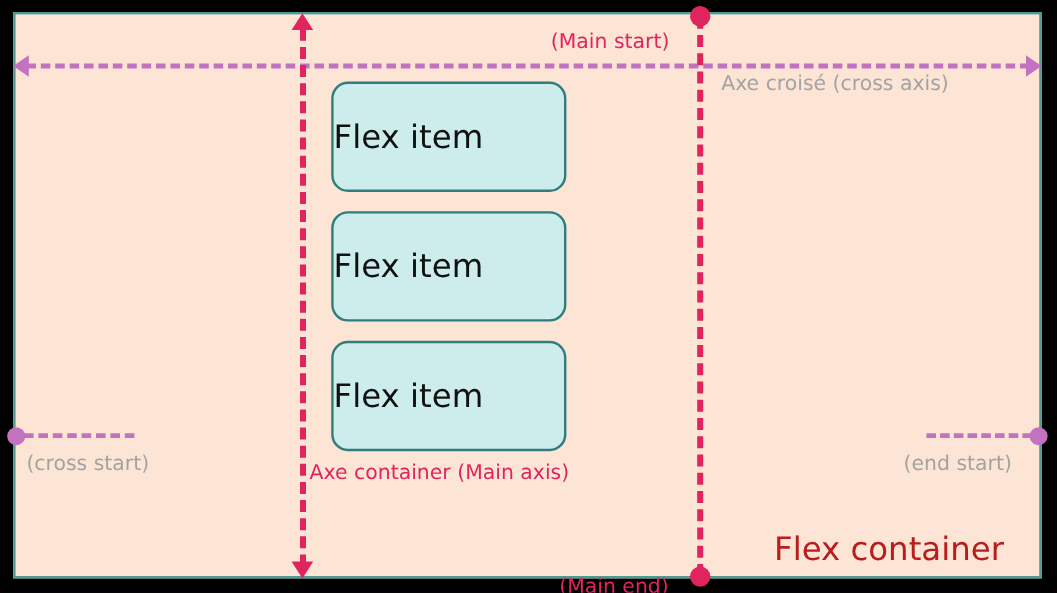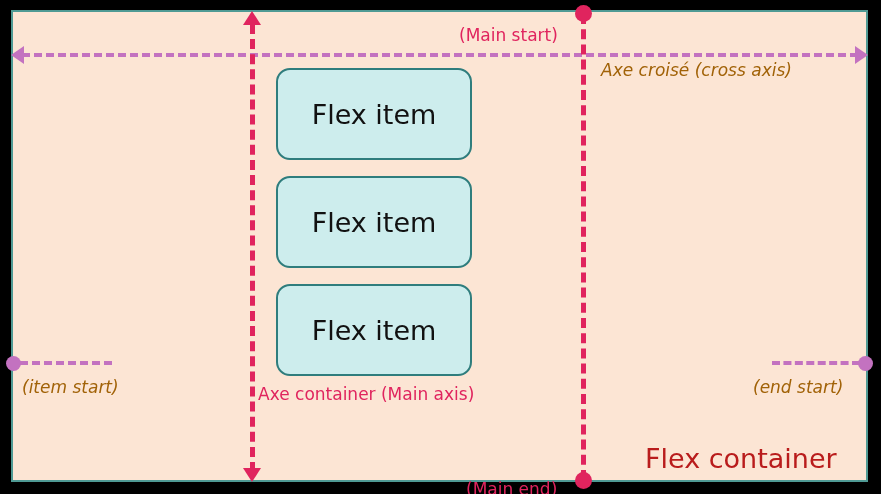--- a/index.html
+++ b/index.html
@@ -45,34 +45,33 @@
   }
   .flex-item {
     box-sizing: border-box;
     width: 196px;
     height: 92px;
     background: #cdeded;
     border: 2px solid #2f7d7d;
     border-radius: 14px;
     display: flex;
     align-items: center;
-    justify-content: center;
     color: #111111;
     font-size: 27px;
     letter-spacing: 0px;
   }
 
   
   .lbl {
     position: absolute;
     white-space: nowrap;
     line-height: 1;
   }
   .lbl-crimson { color: #e0245e; text-align: right; }
-  .lbl-purple  { color: #a16207; font-style: italic; }
+  .lbl-purple  { color: #a3a3a3; }
   .lbl-black   { color: #b91c1c; }
 
   
   #cross-axis-line {
     position: absolute;
     left: 22px;
     top: 53px;
     width: 836px;
     height: 0;
     border-top: 4px dashed #c372c0;
@@ -212,19 +211,19 @@
   <div class="lbl lbl-crimson" id="label-main-axis">Axe container (Main axis)</div>
 
   <div id="main-marker-line"></div>
   <div class="dot-crimson" id="main-start-dot"></div>
   <div class="dot-crimson" id="main-end-dot"></div>
   <div class="lbl lbl-crimson" id="label-main-start">(Main start)</div>
   <div class="lbl lbl-crimson" id="label-main-end">(Main end)</div>
 
   <div id="cross-start-line"></div>
   <div class="dot-purple" id="cross-start-dot"></div>
-  <div class="lbl lbl-purple" id="label-cross-start">(item start)</div>
+  <div class="lbl lbl-purple" id="label-cross-start">(cross start)</div>
 
   <div id="end-start-line"></div>
   <div class="dot-purple" id="end-start-dot"></div>
   <div class="lbl lbl-purple" id="label-end-start">(end start)</div>
 
 </div>
 
 </body></html>

